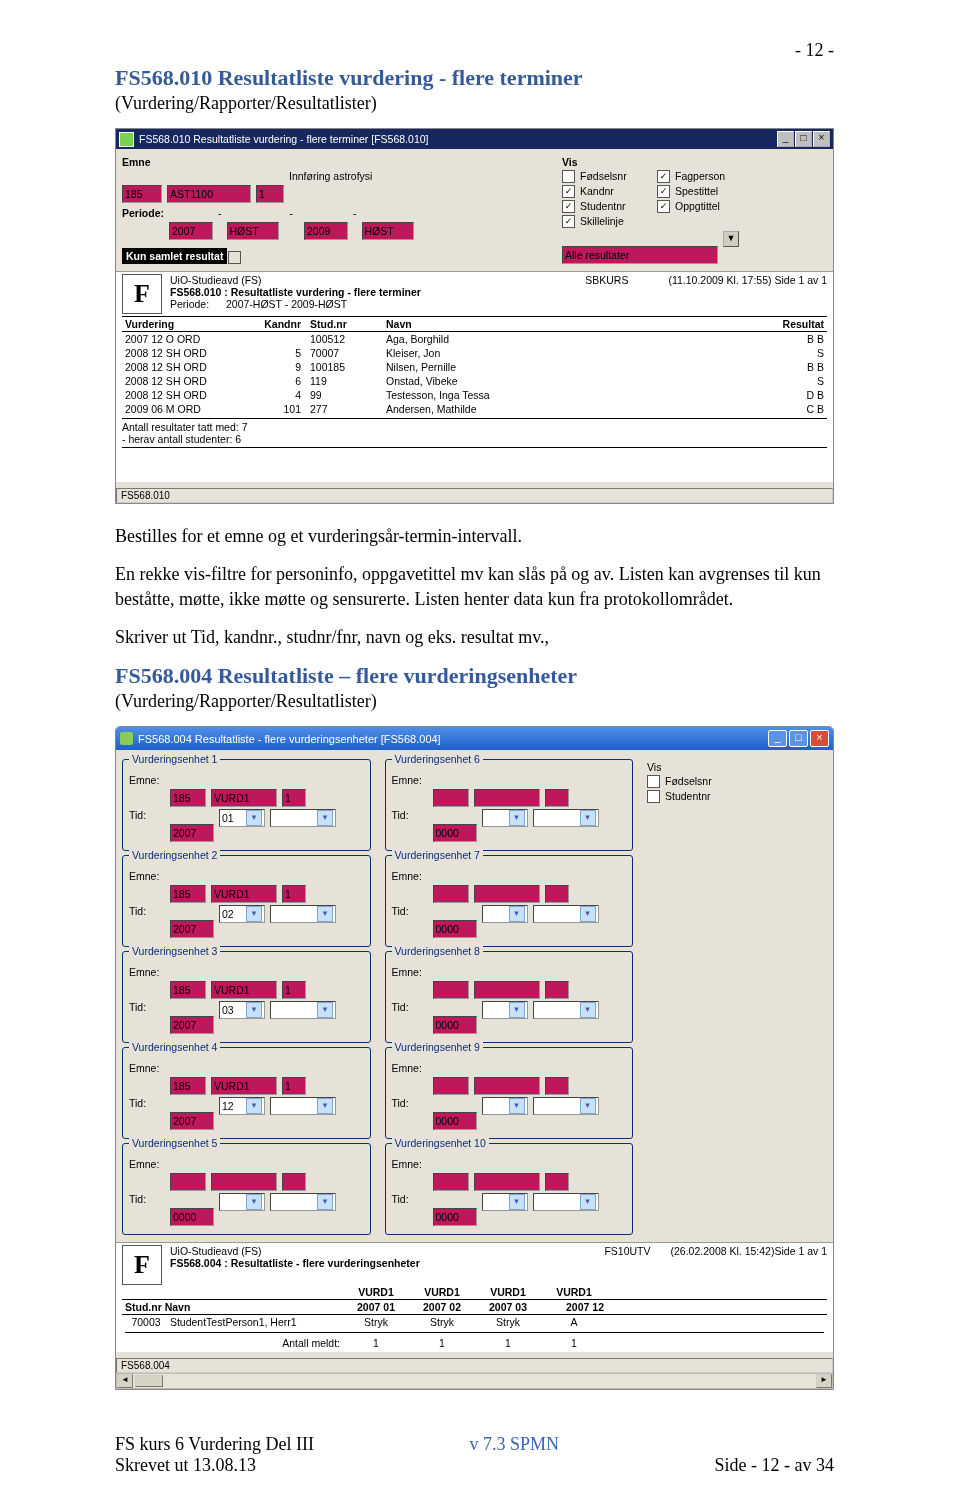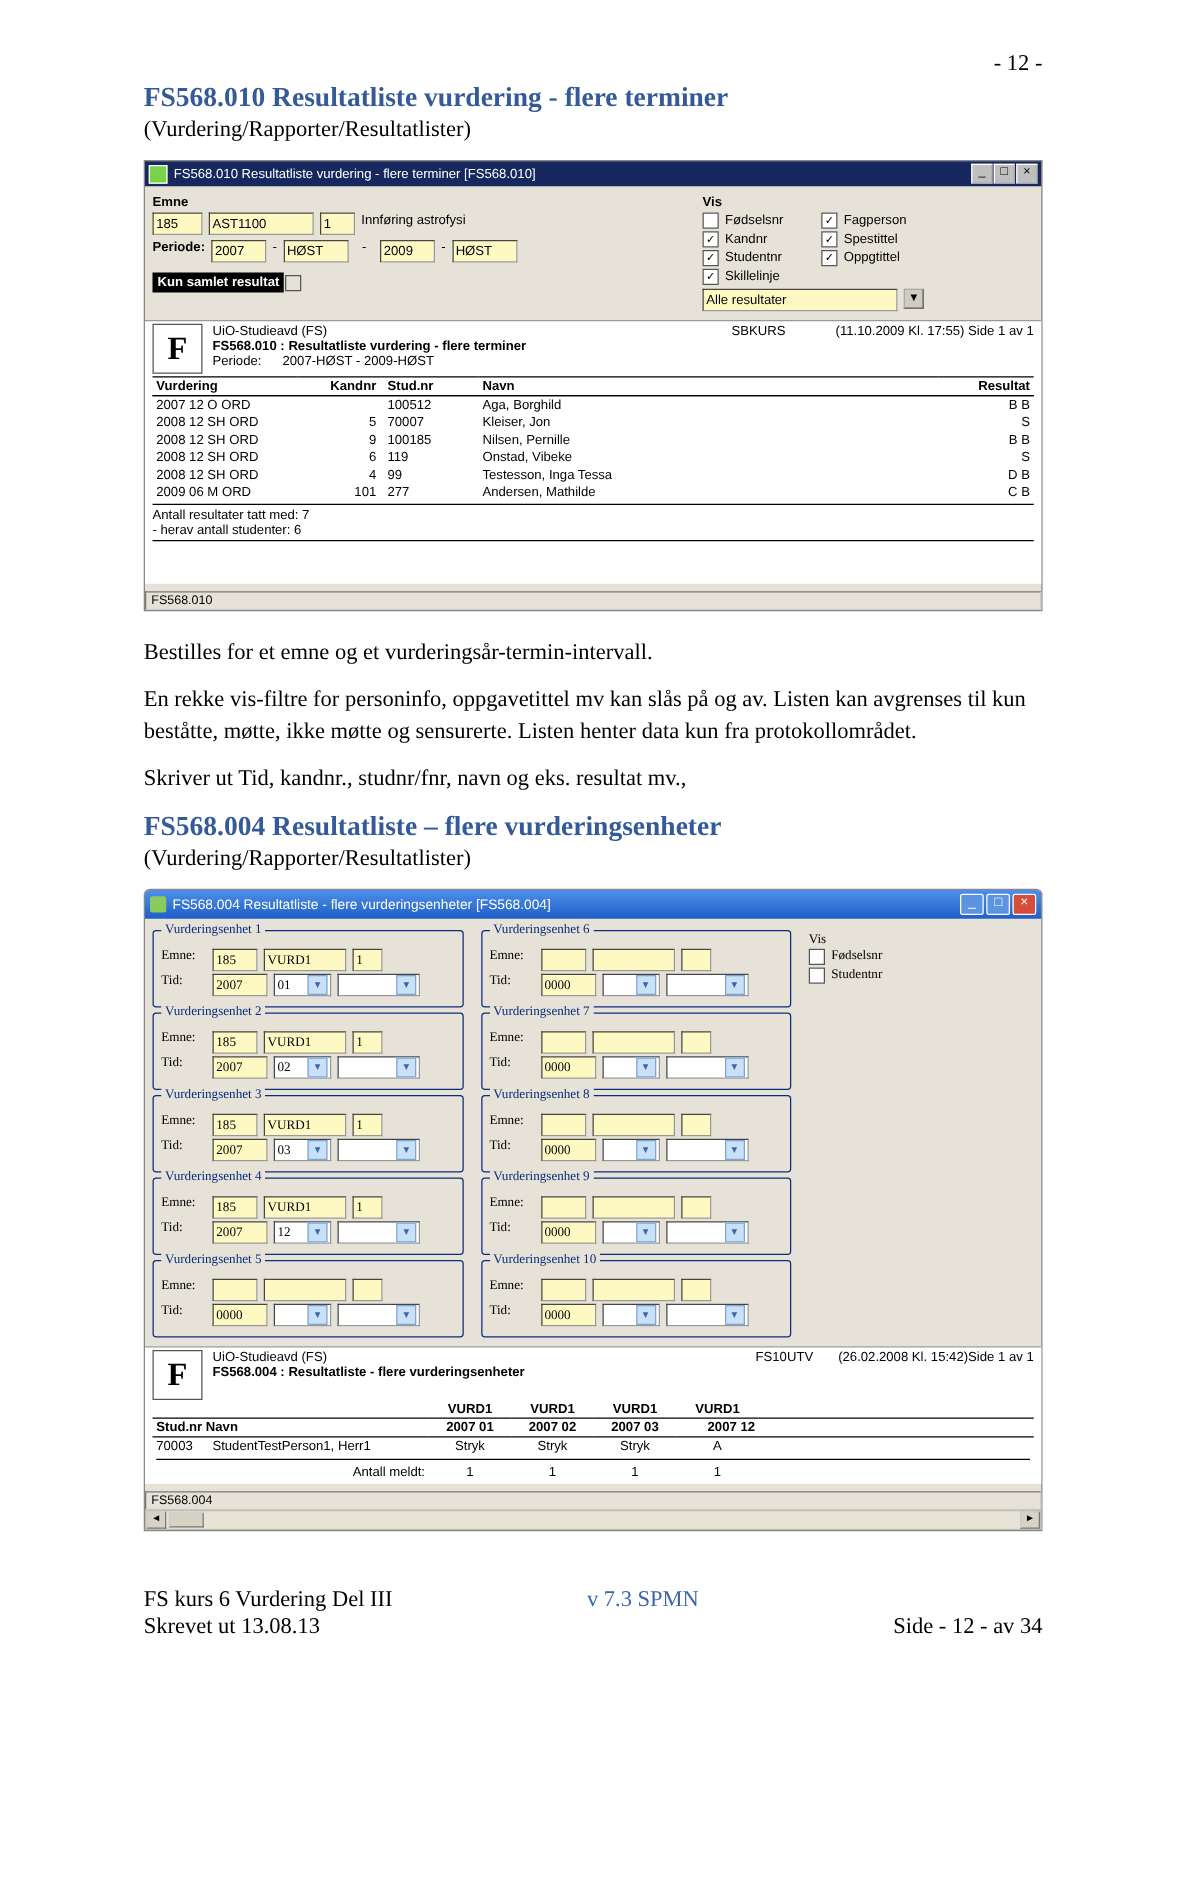--- a/index.html
+++ b/index.html
@@ -79,23 +79,24 @@
   .wctl{margin-left:auto;display:flex;gap:2px;}
   .wbtn{width:17px;height:15px;border:1px solid #fff;border-radius:2px;
     font-size:11px;line-height:13px;text-align:center;color:#fff;}
   .wmin{background:#5D94E0;}
   .wmax{background:#5D94E0;}
   .wclose{background:#D84C3A;}
   .panelbody{padding:5px 6px 6px 6px;}
   .row{display:flex;align-items:flex-start;gap:5px;margin:2px 0;}
   .lbl{font-weight:bold;}
   .inp{
-    background:#fef9c3;border:1px inset #999;
+    background:#be185d;border:1px inset #999;
     height:16px;padding:0 2px;display:flex;align-items:center;
     font-size:10.5px;
+    margin-top:15px;
   }
   .chk{
     width:11px;height:11px;border:1px solid #555;background:#fff;
     display:inline-flex;align-items:center;justify-content:center;
     font-size:9px;line-height:9px;
   }
   .twoarea{display:flex;gap:16px;}
   .fleft{flex:1;}
   .fright{width:265px;}
   .blackbar{
@@ -133,21 +134,21 @@
     padding:12px 6px 6px 6px;
     margin:4px 6px 2px 0;
     position:relative;
     min-height:34px;
   }
   .grpbox>.legend{
     position:absolute;top:-7px;left:6px;
     background:#E6E2D8;padding:0 3px;
     color:#0A2D7C;font-size:10.5px;
   }
-  .grid2{display:grid;grid-template-columns:1fr 1fr 180px;gap:0 8px;font-family:Liberation Serif, serif;}
+  .grid2{display:grid;grid-template-columns:1fr 1fr 180px;gap:0 8px;}
   .colright{padding:4px 2px 0 0;}
   .sel{
     background:#fff;border:1px inset #999;height:16px;
     display:flex;align-items:center;padding:0 2px;
   }
   .sel .droparrow{margin-left:auto;}
   .res2 th{font-weight:bold;}
   .scrollbar{
     height:14px;background:#E7E3D6;
     display:flex;align-items:center;
@@ -595,21 +596,21 @@
         </tr>
         <tr>
           <th>Stud.nr Navn</th>
           <th style="text-align:center">2007 01</th>
           <th style="text-align:center">2007 02</th>
           <th style="text-align:center">2007 03</th>
           <th style="text-align:right">2007 12</th>
           <th></th>
         </tr>
         <tr>
-          <td><span style="display:inline-block;width:42px;text-align:left">70003</span> <span>StudentTestPerson1, Herr1</span></td>
+          <td><span style="display:inline-block;width:42px;text-align:center">70003</span> <span>StudentTestPerson1, Herr1</span></td>
           <td style="text-align:center">Stryk</td>
           <td style="text-align:center">Stryk</td>
           <td style="text-align:center">Stryk</td>
           <td style="text-align:center">A</td>
           <td></td>
         </tr>
         <tr>
                 <td colspan="6">
                   <div class="thinrule"></div>
                 </td>

